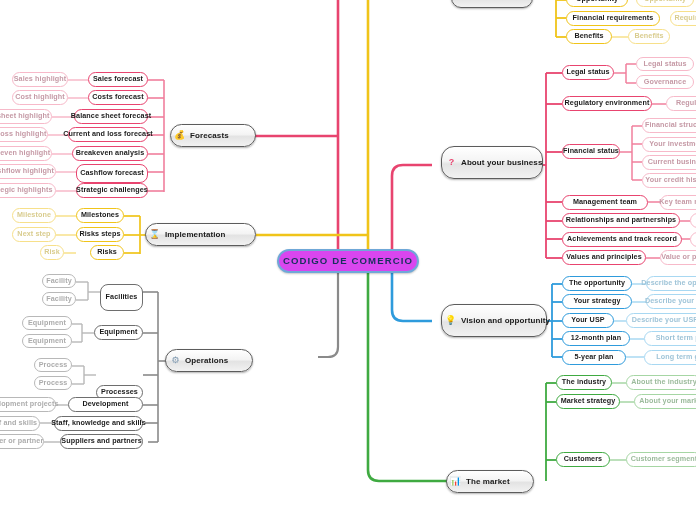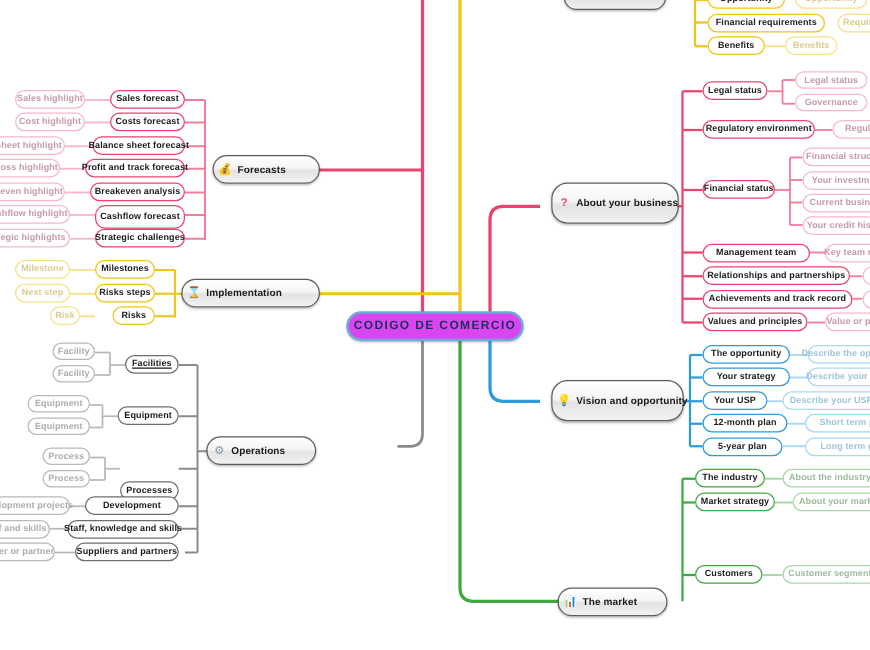--- a/index.html
+++ b/index.html
@@ -229,21 +229,21 @@
   <div class="node pill l3 c-pink" style="left:88px;top:72px;width:60px;height:15px;">
     <span class="lbl">Sales forecast</span>
     </div>
   <div class="node pill l3 c-pink" style="left:88px;top:90px;width:60px;height:15px;">
     <span class="lbl">Costs forecast</span>
     </div>
   <div class="node pill l3 c-pink" style="left:74px;top:109px;width:74px;height:15px;">
     <span class="lbl">Balance sheet forecast</span>
     </div>
   <div class="node pill l3 c-pink" style="left:68px;top:127px;width:80px;height:15px;">
-    <span class="lbl">Profit and track forecast</span>
+    <span class="lbl">Current and loss forecast</span>
     </div>
   <div class="node pill l3 c-pink" style="left:72px;top:146px;width:76px;height:15px;">
     <span class="lbl">Breakeven analysis</span>
     </div>
   <div class="node pill l3 c-pink" style="left:76px;top:164px;width:72px;height:19px;text-align:center;">
     <span class="lbl">Cashflow forecast</span>
     </div>
   <div class="node pill l3 c-pink" style="left:76px;top:183px;width:72px;height:15px;">
     <span class="lbl">Strategic challenges</span>
     </div>
@@ -283,21 +283,21 @@
   <div class="node pill c-yel-light" style="left:12px;top:208px;width:44px;height:15px;">
     <span class="lbl">Milestone</span>
     </div>
   <div class="node pill c-yel-light" style="left:12px;top:227px;width:44px;height:15px;">
     <span class="lbl">Next step</span>
     </div>
   <div class="node pill c-yel-light" style="left:40px;top:245px;width:24px;height:15px;">
     <span class="lbl">Risk</span>
     </div>
 
-  <div class="node pill l3 c-gray" style="left:100px;top:284px;width:43px;height:15px;text-decoration:underline;">
+  <div class="node pill l3 c-gray" style="left:100px;top:284px;width:43px;height:27px;">
     <span class="lbl">Facilities</span>
     </div>
   <div class="node pill l3 c-gray" style="left:94px;top:325px;width:49px;height:15px;">
     <span class="lbl">Equipment</span>
     </div>
   <div class="node pill l3 c-gray" style="left:96px;top:385px;width:47px;height:15px;">
     <span class="lbl">Processes</span>
     </div>
   <div class="node pill l3 c-gray" style="left:68px;top:397px;width:75px;height:15px;">
     <span class="lbl">Development</span>

